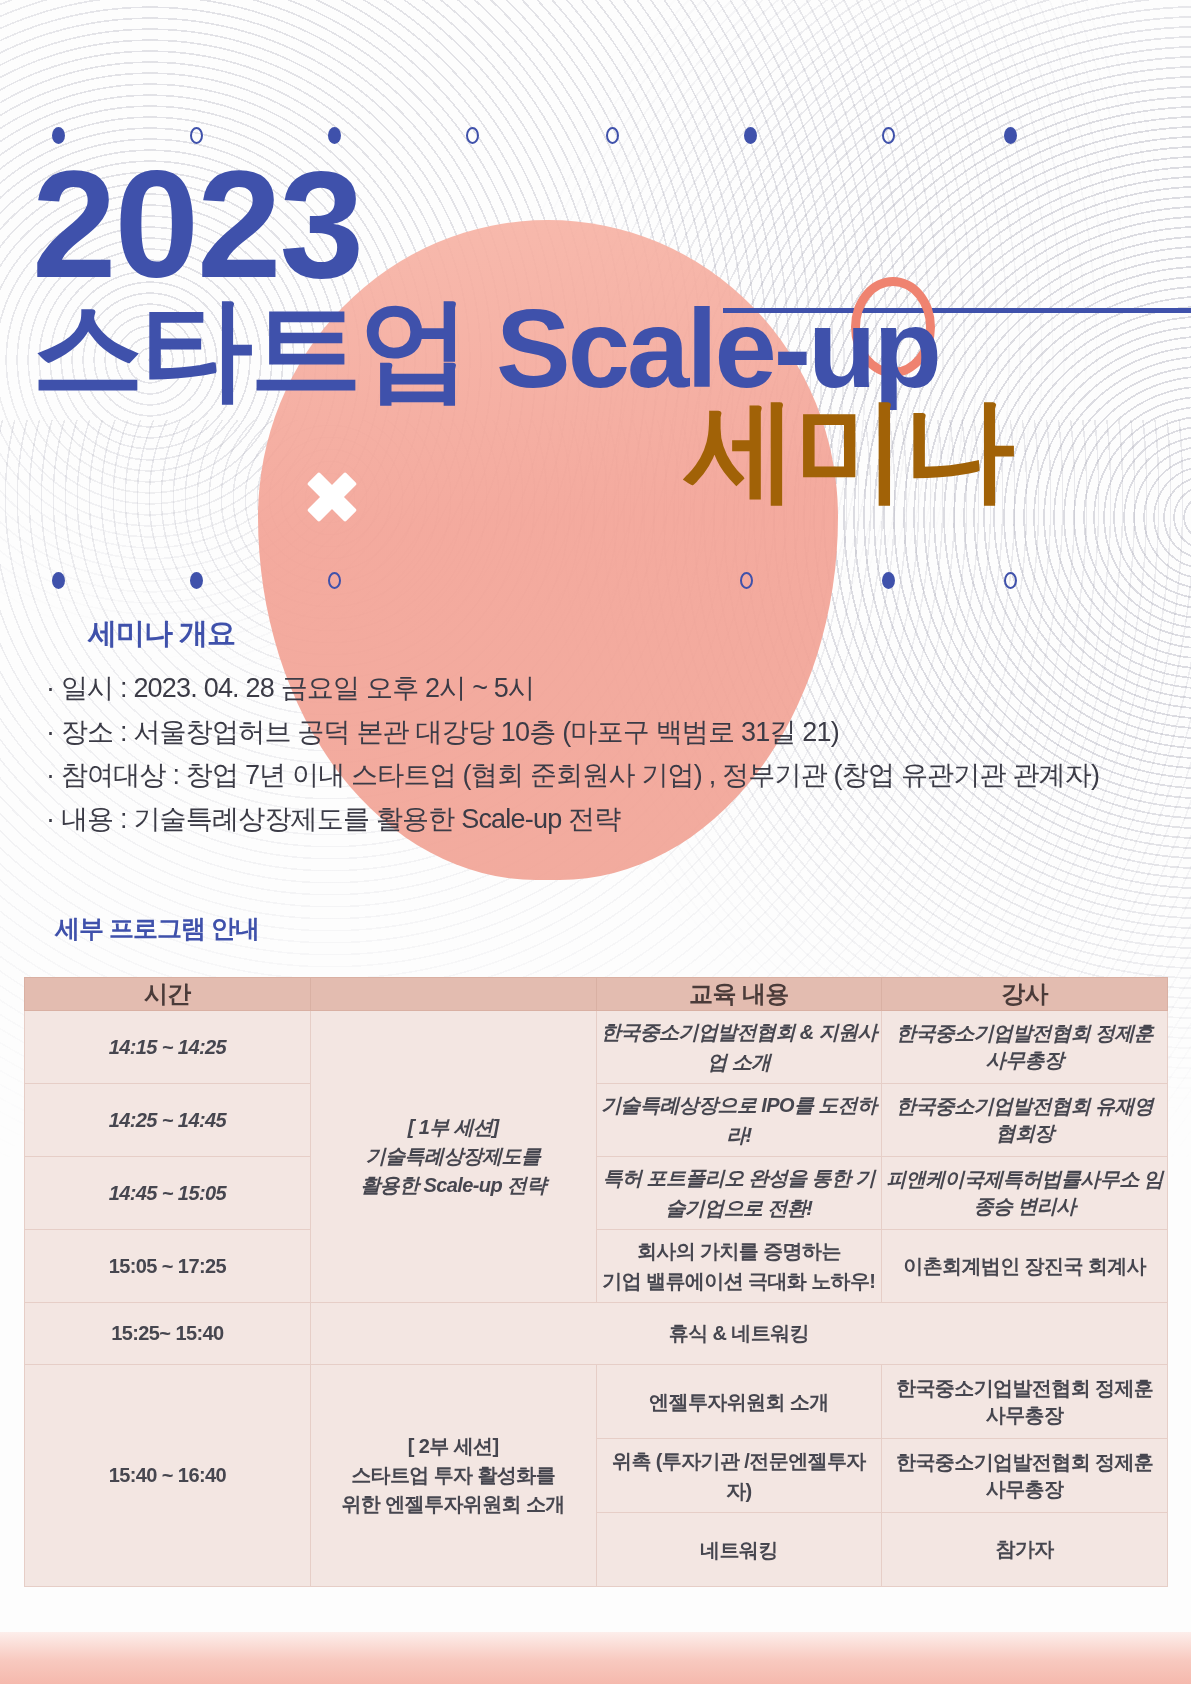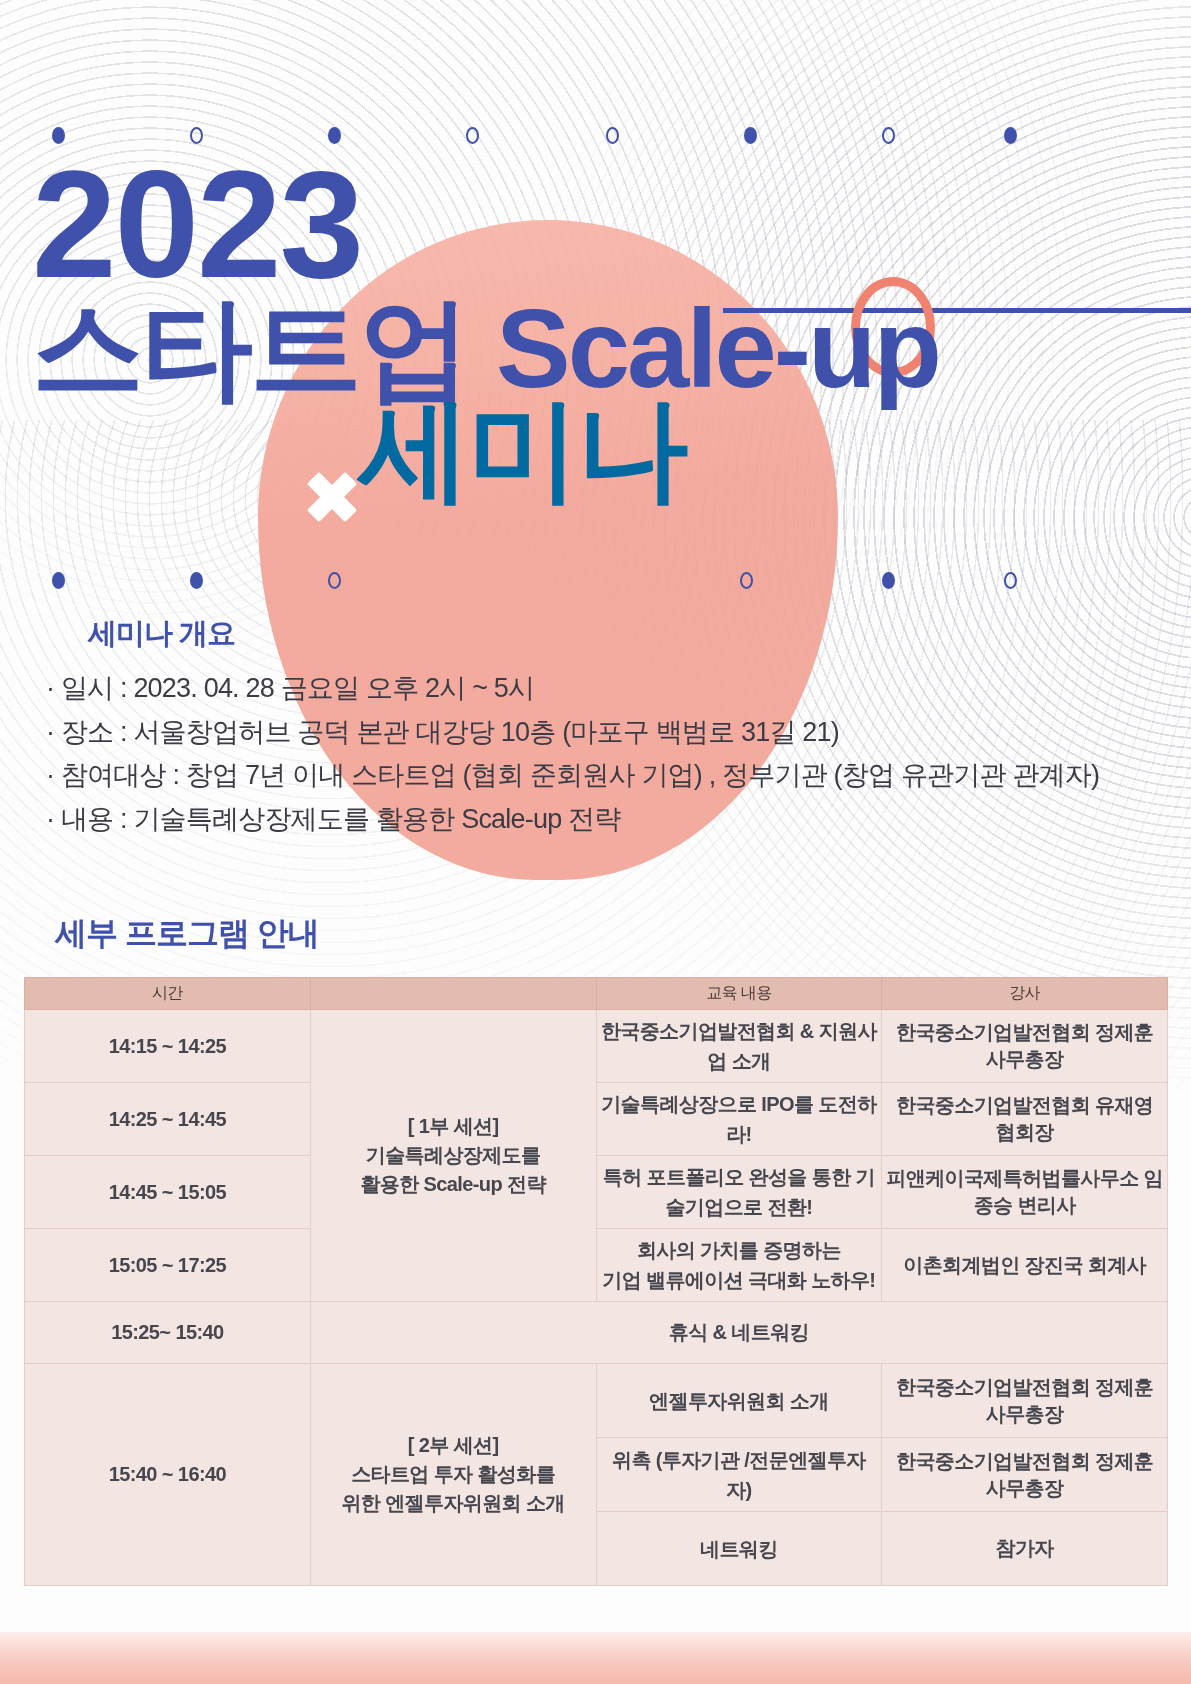--- a/index.html
+++ b/index.html
@@ -127,24 +127,24 @@
     letter-spacing: -3px;
     margin-top: -6px;
     color: #3f51ab;
     white-space: nowrap;
   }
   .t-sub {
     font-size: 112px;
     font-weight: 700;
     line-height: 1.0;
     letter-spacing: -3px;
-    text-align: center;
+    text-align: right;
     margin-top: -12px;
     padding-right: 130px;
-    color: #0369a1;
+    color: #a16207;
   }
 
   
   .overview {
     position: absolute;
     left: 46px; top: 614px;
     width: 1100px;
     z-index: 3;
   }
   .ov-head {
@@ -161,21 +161,21 @@
     letter-spacing: -0.8px;
     line-height: 1.62;
     white-space: nowrap;
   }
   .ov-line.indent { padding-left: 126px; }
 
   
   .prog-head {
     position: absolute;
     left: 55px; top: 912px;
-    font-size: 32px;
+    font-size: 25px;
     font-weight: 700;
     color: #3f51ab;
     letter-spacing: -1px;
     z-index: 3;
   }
 
   
   .tbl-wrap {
     position: absolute;
     left: 24px; top: 977px;
@@ -190,39 +190,39 @@
   table.sched th, table.sched td {
     border: 1px solid #e6cec7;
     text-align: center;
     vertical-align: middle;
     color: #46464f;
     letter-spacing: -0.6px;
   }
   table.sched thead th {
     background: #e3bcb0;
     color: #4a3b39;
-    font-size: 16px;
-    font-weight: 400;
+    font-size: 24px;
+    font-weight: 700;
     height: 32px;
     border-color: #d9b0a3;
   }
   table.sched tbody td {
     background: #f3e6e2;
     font-size: 20px;
     font-weight: 700;
     padding: 6px 4px;
   }
   td.c-time { width: 148px; font-size: 20px; }
   td.c-sess { width: 208px; font-size: 19px; line-height: 1.45; }
   td.c-topic { font-size: 20px; line-height: 1.5; }
   td.c-spk   { width: 328px; font-size: 20px; }
   td.c-spk-narrow { font-size: 18.5px; }
   td.c-break { font-size: 20px; }
   .row-h-1 { height: 62px; padding-left: 46px; }
-  .row-h-2 { height: 64px; }
+  .row-h-2 { height: 64px; font-style: italic; }
   .row-h-3 { height: 68px; }
   .row-h-4 { height: 74px; }
 
   
   .bottom-band {
     position: absolute;
     left: 0; bottom: 0;
     width: 1191px; height: 52px;
     background: linear-gradient(180deg, #fdeeeb 0%, #f8c9bf 55%, #f5b9ad 100%);
   }

